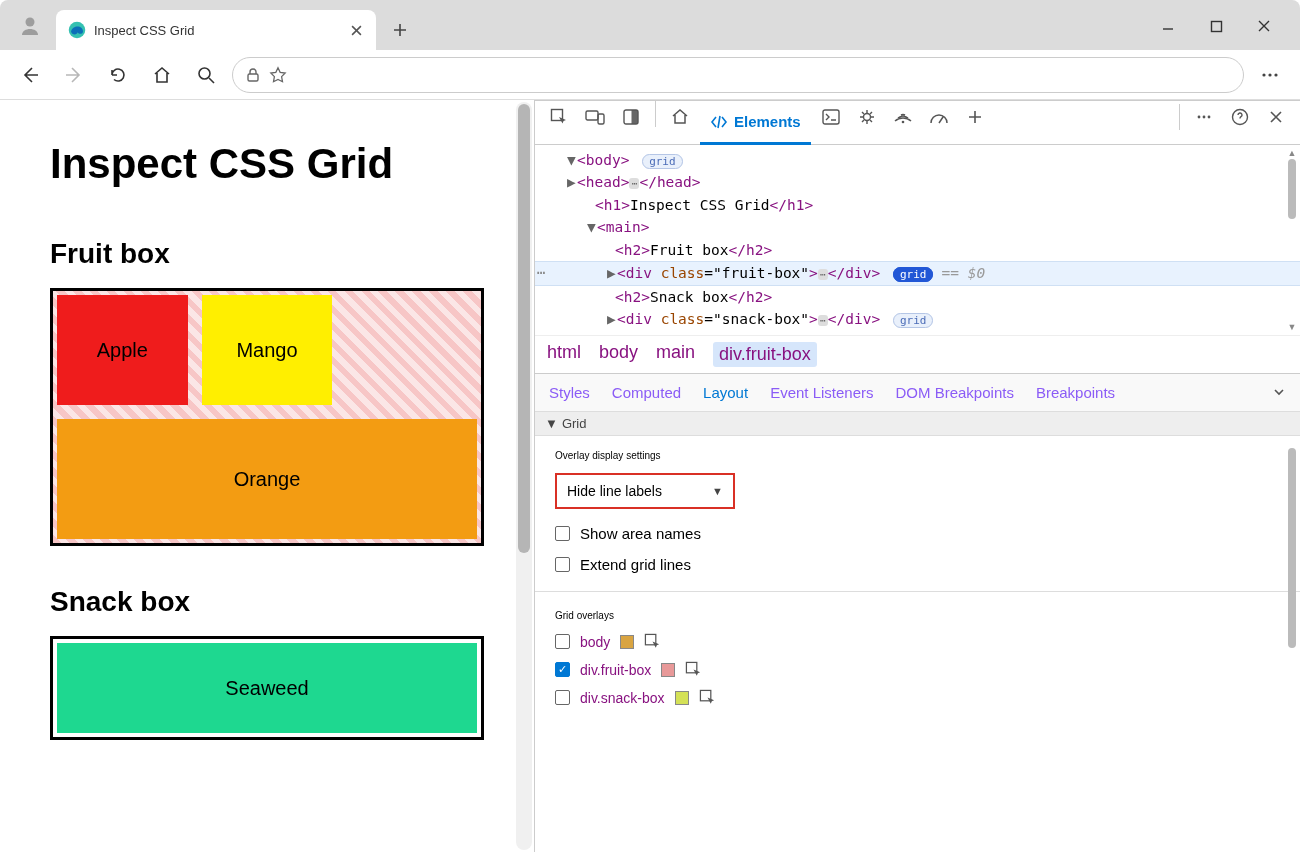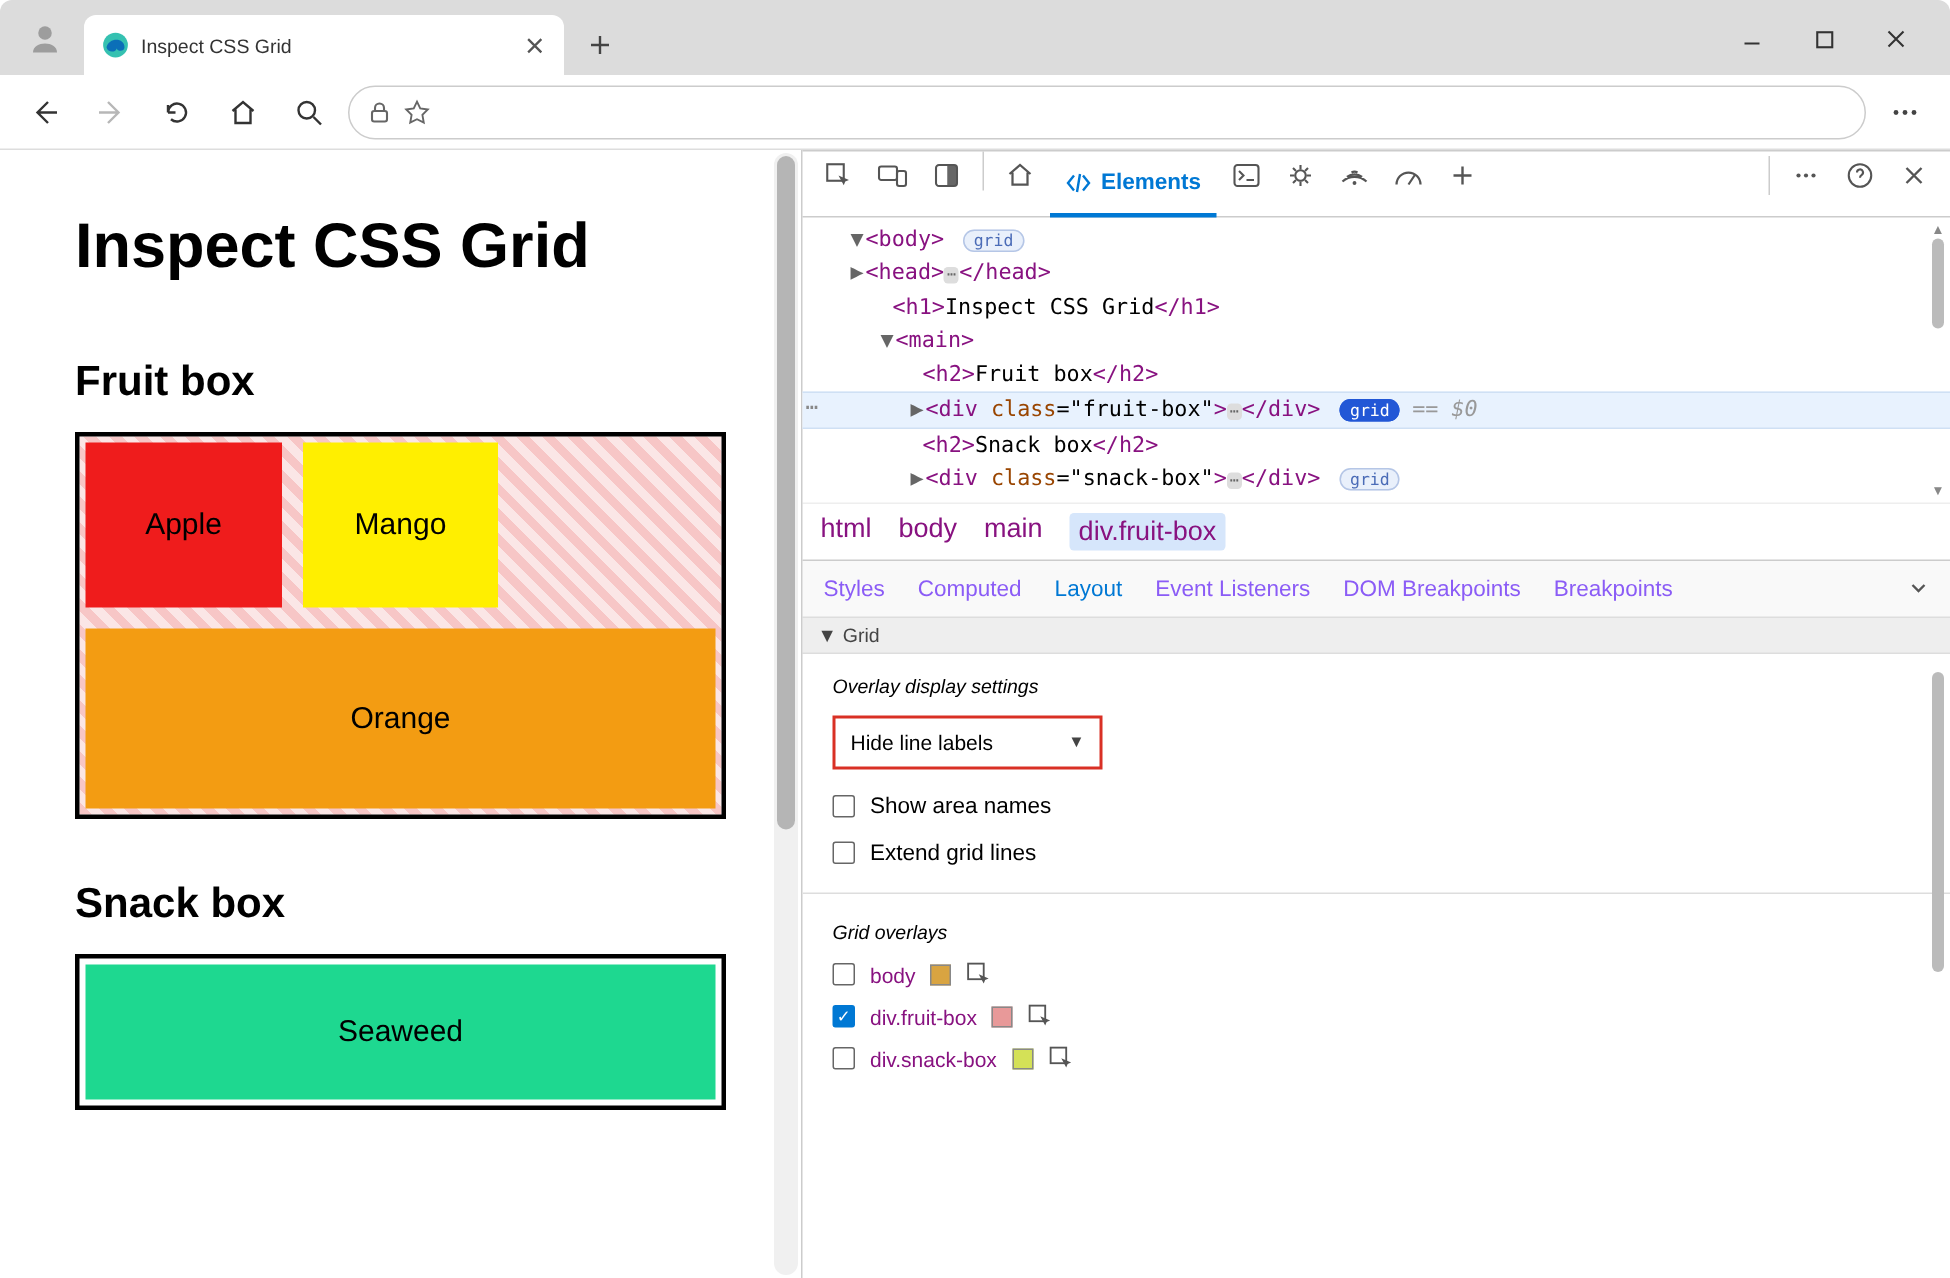--- a/index.html
+++ b/index.html
@@ -69,21 +69,21 @@
 .breadcrumb span { color:#881280; cursor:pointer; }
 .breadcrumb span.sel { background:#d6e6fb; padding:2px 6px; border-radius:3px; }
 
 .sub-tabs { display:flex; gap:22px; padding:10px 14px; border-bottom:1px solid #ddd; background:#f9f9f9; align-items:center; }
 .sub-tabs span { color:#8b5cf6; cursor:pointer; font-size:15px; }
 .sub-tabs span.active { color:#0078d4; }
 .sub-tabs .more { margin-left:auto; }
 
 .section-hdr { background:#eee; padding:4px 10px; font-size:13px; color:#444; border-bottom:1px solid #ddd; display:flex; align-items:center; gap:4px; }
 .layout-body { padding:14px 20px; position:relative; height:360px; overflow:hidden; }
-.lb-title { font-size:13px; margin-bottom:12px;font-style:italic; }
+.lb-title { font-size:10px; margin-bottom:12px; }
 .select-box { border:2.5px solid #d93025; width:180px; height:36px; display:flex; align-items:center; justify-content:space-between; padding:0 10px; cursor:pointer; margin-bottom:16px; }
 .select-box .arrow { font-size:11px; color:#444; }
 .chk-row { display:flex; align-items:center; gap:10px; margin:14px 0; font-size:15px; }
 .chk { width:15px; height:15px; border:1.5px solid #666; border-radius:2px; display:inline-flex; align-items:center; justify-content:center; }
 .chk.checked { background:#0078d4; border-color:#0078d4; color:#fff; font-size:11px; }
 .lb-hr { border:none; border-top:1px solid #ddd; margin:18px -20px; }
 .ovl-row { display:flex; align-items:center; gap:10px; margin:10px 0; font-size:14px; }
 .ovl-row .sel { color:#881280; }
 .swatch { width:14px; height:14px; border:1px solid #888; }
 .pick-icon { width:18px; height:18px; }

